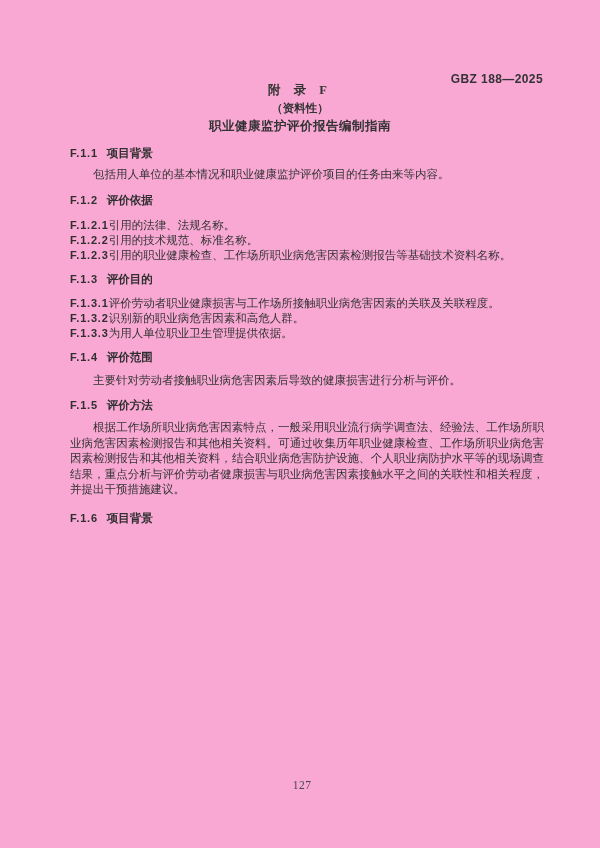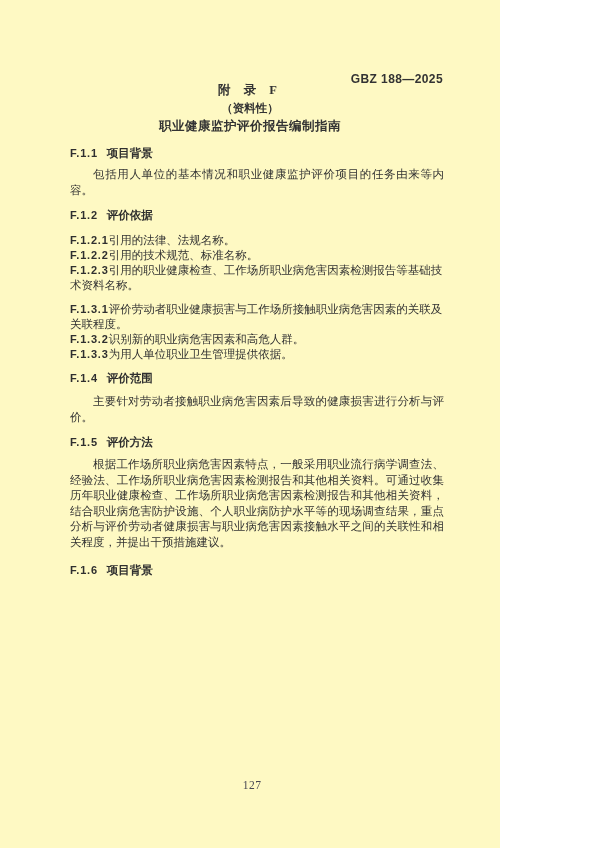--- a/index.html
+++ b/index.html
@@ -2,23 +2,23 @@
 <html><head>
 <meta charset="utf-8">
 <style>
   html, body {
     margin: 0;
     padding: 0;
     background: #ffffff;
   }
   .page {
     position: relative;
-    width: 500px;
+    width: 600px;
     height: 848px;
-    background: #fef9c3;
+    background: #f9a8d4;
     overflow: hidden;
     font-family: "Liberation Serif", serif;
     color: #333333;
   }
   .doc-code {
     position: absolute;
     top: 72px;
     right: 57px;
     font-family: "Liberation Sans", sans-serif;
     font-size: 12px;
@@ -129,20 +129,23 @@
     <p class="clause mt-10">
       <span class="cnum">F.1.2.1</span><span>引用的法律、法规名称。</span>
     </p>
     <p class="clause">
       <span class="cnum">F.1.2.2</span><span>引用的技术规范、标准名称。</span>
     </p>
     <p class="clause">
       <span class="cnum">F.1.2.3</span><span>引用的职业健康检查、工作场所职业病危害因素检测报告等基础技术资料名称。</span>
     </p>
 
+    <p class="h mt-9">
+      <span class="num">F.1.3</span><span>评价目的</span>
+    </p>
     <p class="clause mt-9">
       <span class="cnum">F.1.3.1</span><span>评价劳动者职业健康损害与工作场所接触职业病危害因素的关联及关联程度。</span>
     </p>
     <p class="clause">
       <span class="cnum">F.1.3.2</span><span>识别新的职业病危害因素和高危人群。</span>
     </p>
     <p class="clause">
       <span class="cnum">F.1.3.3</span><span>为用人单位职业卫生管理提供依据。</span>
     </p>
 

